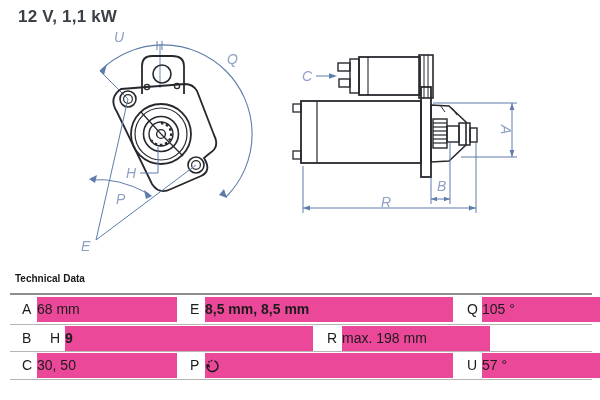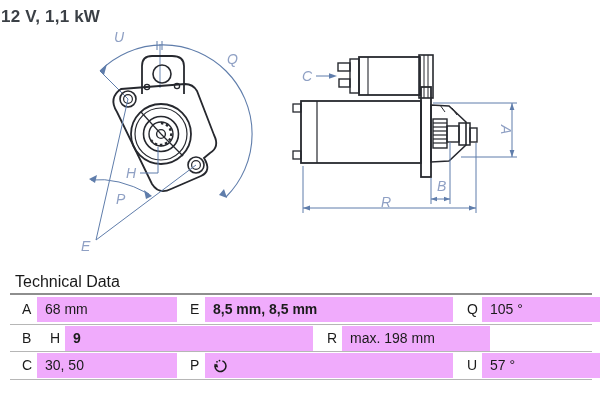--- a/index.html
+++ b/index.html
@@ -1,38 +1,38 @@
 <!DOCTYPE html>
 <html><head>
 <meta charset="utf-8">
 <style>
   html,body{margin:0;padding:0;background:#ffffff;}
   .canvas{
     position:relative;width:600px;height:400px;background:#ffffff;
     font-family:"Liberation Sans",sans-serif;overflow:hidden;
   }
   .title{
-    position:absolute;left:1px;top:7px;
+    position:absolute;left:18px;top:7px;
     font-size:17px;font-weight:600;color:#3b4046;letter-spacing:.2px;
   }
   .drawing{position:absolute;left:0;top:0;}
   
   .t-heading{
     position:absolute;left:15px;top:273px;
-    font-size:16px;font-weight:normal;color:#191919;
+    font-size:10px;font-weight:bold;color:#191919;
   }
   .hline{position:absolute;background:#8e8e8e;}
   .rline{position:absolute;background:#b6b6b6;}
   .trow{
     position:absolute;left:15px;height:25px;display:flex;
     font-size:14px;color:#1b1b1b;line-height:25px;
   }
   .cell{box-sizing:border-box;height:25px;display:flex;align-items:center;}
   .k{width:22px;padding-left:7px;background:#ffffff;}
-  .v{background:#f0abfc;padding-left:8px;}
+  .v{background:#ec4899;}
   .v1{width:140px;} .v2{width:248px;font-weight:bold;} .v3{width:148px;}
   .g1{width:6px;background:#ffffff;} .g2{width:7px;background:#ffffff;}
 </style>
 </head>
 <body>
 
 <div class="canvas">
 
   <div class="title">12 V, 1,1 kW</div>
 

